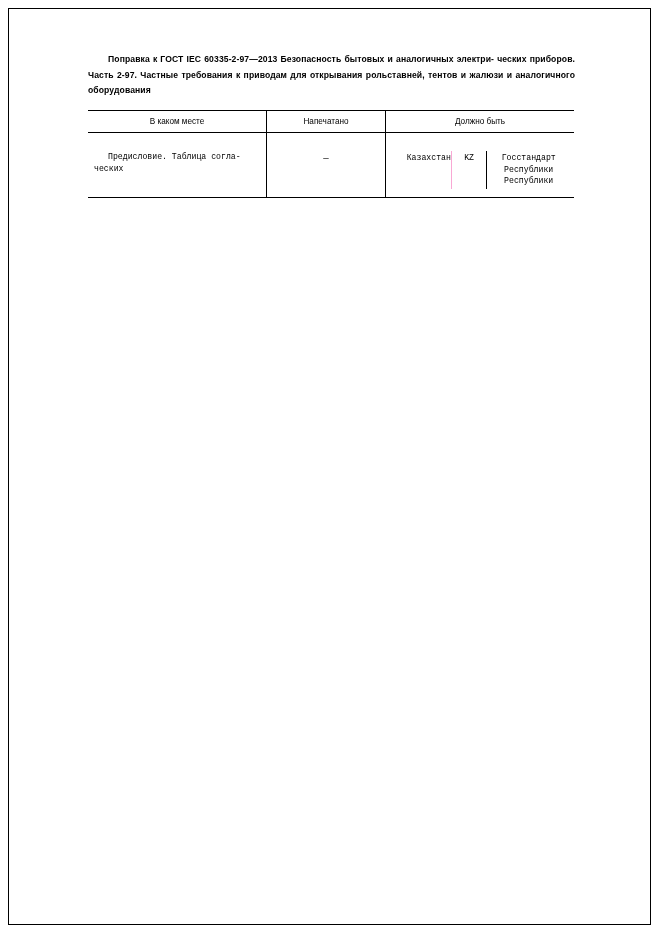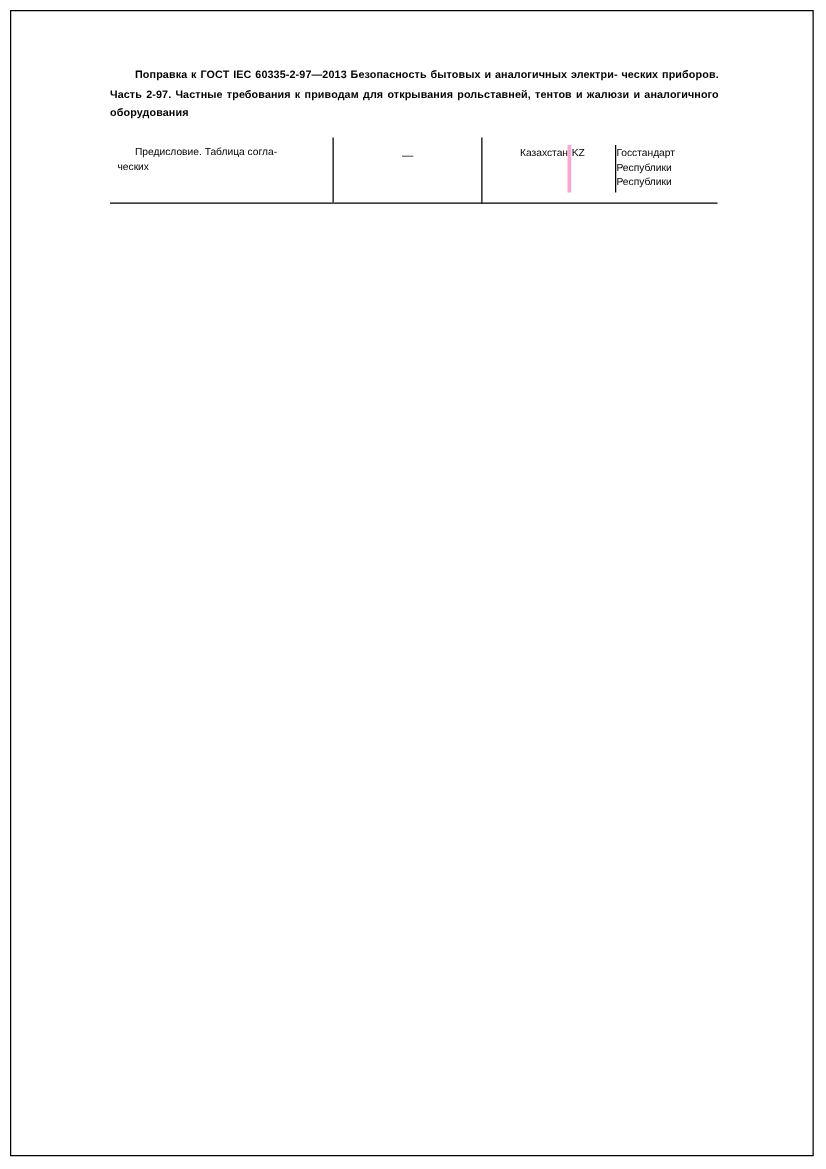--- a/index.html
+++ b/index.html
@@ -71,22 +71,23 @@
     height: 21px;
     text-align: center;
     vertical-align: middle;
     padding: 0 4px;
     line-height: 11px;
   }
   .corr-table tr.body > td {
     border-bottom: 1px solid #000;
     height: 46px;
     vertical-align: top;
-    padding: 6px 4px 0 4px;
+    padding: 18px 4px 0 4px;
     line-height: 12px;
+    font-family: Liberation Mono, monospace;
   }
 
   .vline-l { border-left: 1px solid #000; }
   .vline-r { border-right: 1px solid #000; }
 
   .c-place   { width: 170px; text-align: left; }
   .c-printed { width: 110px; text-align: center; }
   .c-should  { text-align: center; }
 
   .cell-place-text {
@@ -108,22 +109,22 @@
   .should-grid {
     display: flex;
     width: 100%;
     align-items: flex-start;
   }
   .sg-col {
     box-sizing: border-box;
     padding-top: 1px;
   }
   .sg-country { width: 76px; text-align: right; }
-  .sg-code    { width: 44px; text-align: left; border-left: 3px solid #f9a8d4; min-height: 38px; }
-  .sg-org     { flex: 1 1 auto; text-align: left; border-left: 1px solid #000; min-height: 38px; }
+  .sg-code    { width: 44px; text-align: center; border-left: 1px solid #f9a8d4; min-height: 38px; }
+  .sg-org     { flex: 1 1 auto; text-align: center; border-left: 1px solid #000; min-height: 38px; }
   .sg-org .l1, .sg-org .l2 { display: block; line-height: 11.5px; }
 
   
   .iusline {
     position: absolute;
     left: 0;
     top: 180px;
     width: 661px;
     text-align: center;
     font-size: 8.4px;
@@ -138,20 +139,25 @@
   <div class="page-frame"></div>
 
   <div class="heading">
     <span class="indent-lead"></span><span>Поправка к ГОСТ IEC 60335-2-97—2013 Безопасность бытовых и аналогичных электри-</span>
     <span>ческих приборов. Часть 2-97. Частные требования к приводам для открывания рольставней,</span>
     <span>тентов и жалюзи и аналогичного оборудования</span>
   </div>
 
   <table class="corr-table">
     <tbody>
+        <tr class="hdr">
+      <td class="c-place">В каком месте</td>
+      <td class="c-printed vline-l vline-r">Напечатано</td>
+      <td class="c-should">Должно быть</td>
+    </tr>
     <tr class="body">
       <td class="c-place">
         <span class="cell-place-text">
           <span class="ln1">Предисловие. Таблица согла-</span>
           <span class="ln2">ческих</span>
         </span>
       </td>
       <td class="c-printed vline-l vline-r">
         <span class="dash">—</span>
       </td>

